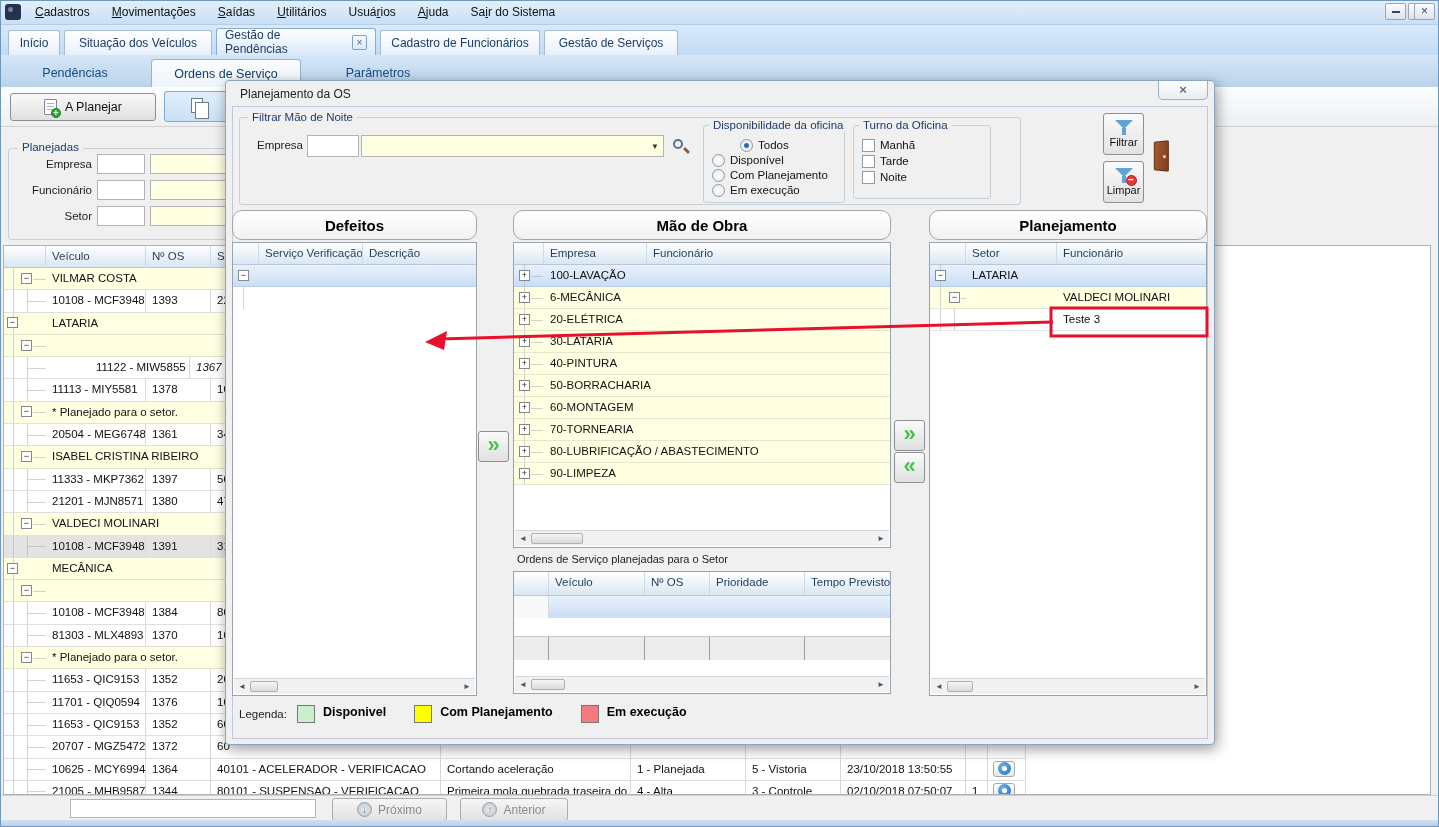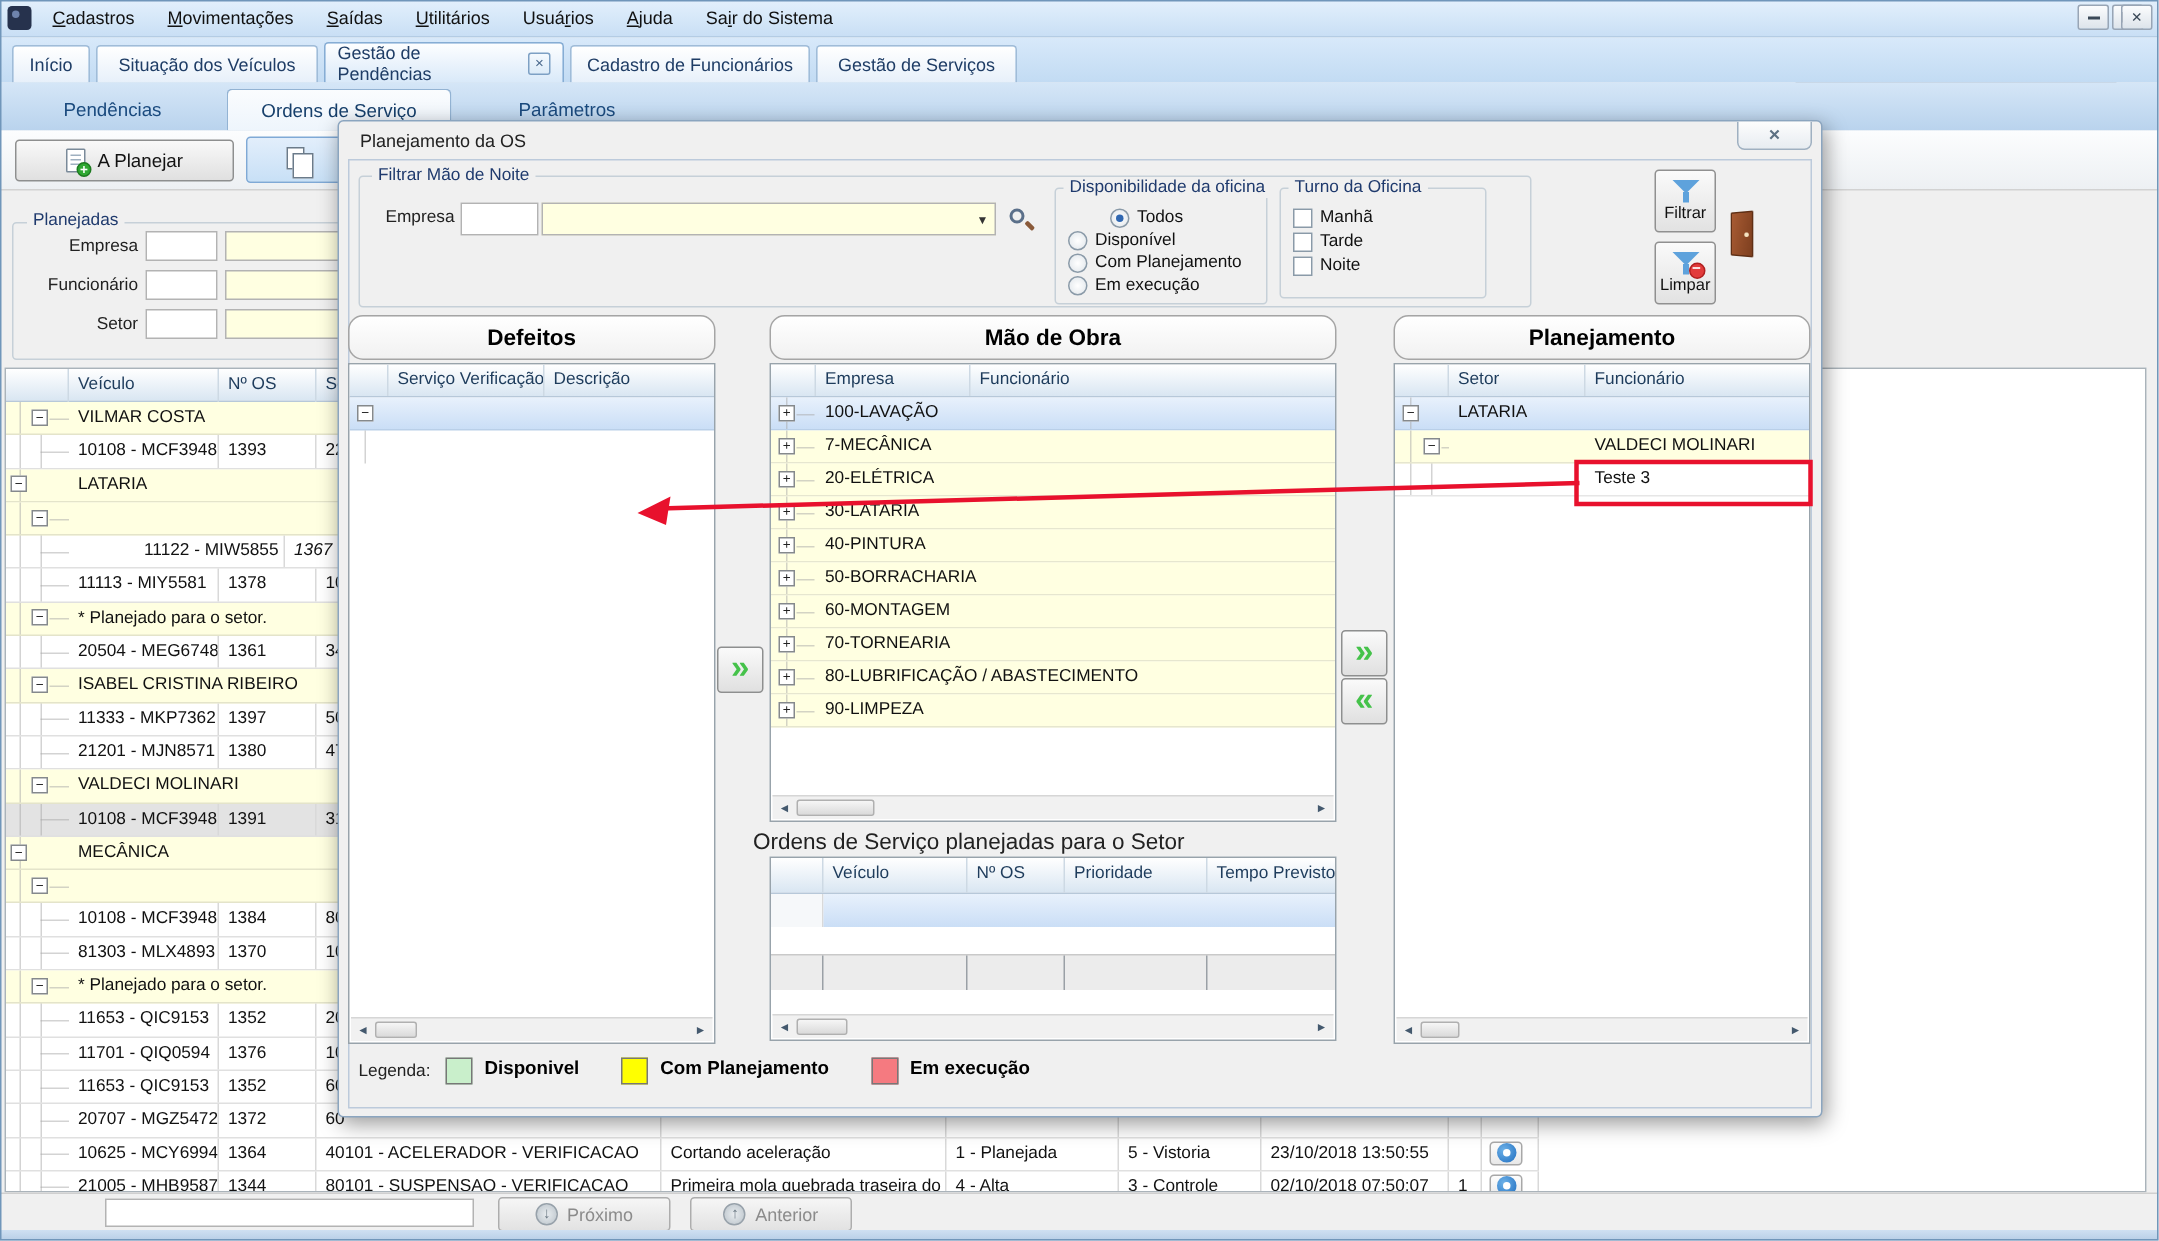--- a/index.html
+++ b/index.html
@@ -603,21 +603,21 @@
             <span class="hline" style="left: 17px; width: 12px;"></span>
           </div>
           <div class="c gc" style="flex: 1 1 0%;">100-LAVAÇÃO</div>
         </div>
         <div class="r yellow" style="height: 22px; border-bottom: 1px solid rgb(230, 230, 207);">
           <div style="width: 30px; position: relative; flex: 0 0 auto;">
             <span class="vline" style="left: 10px;"></span>
             <span class="node" style="left: 5px;">+</span>
             <span class="hline" style="left: 17px; width: 12px;"></span>
           </div>
-          <div class="c gc" style="flex: 1 1 0%;">7-MECÂNICA</div>
+          <div class="c gc" style="flex: 1 1 0%;">6-MECÂNICA</div>
         </div>
         <div class="r yellow" style="height: 22px; border-bottom: 1px solid rgb(230, 230, 207);">
           <div style="width: 30px; position: relative; flex: 0 0 auto;">
             <span class="vline" style="left: 10px;"></span>
             <span class="node" style="left: 5px;">+</span>
             <span class="hline" style="left: 17px; width: 12px;"></span>
           </div>
           <div class="c gc" style="flex: 1 1 0%;">20-ELÉTRICA</div>
         </div>
         <div class="r yellow" style="height: 22px; border-bottom: 1px solid rgb(230, 230, 207);">
@@ -677,21 +677,21 @@
           <div class="c gc" style="flex: 1 1 0%;">90-LIMPEZA</div>
         </div>
       </div>
     <div class="hscroll">
       <span class="sarr" style="left:4px">◄</span>
       <span class="sthumb" style="left:16px;width:52px"></span>
       <span class="sarr" style="right:4px">►</span>
     </div>
   </div>
 
-  <div class="fld-lbl" style="left:276px;top:472px;text-align:center;font-size:15px;color:#222">Ordens de Serviço planejadas para o Setor</div>
+  <div class="fld-lbl" style="left:291px;top:472px;text-align:center;font-size:11px;color:#222">Ordens de Serviço planejadas para o Setor</div>
   <div class="grid" style="left:287px;top:490px;width:378px;height:123px">
     <div id="ord-head" class="ghead" style="height:24px">
         <div class="hc" style="width: 35px; height: 100%;"></div>
         <div class="hc" style="width: 96px; height: 100%;">Veículo</div>
         <div class="hc" style="width: 65px; height: 100%;">Nº OS</div>
         <div class="hc" style="width: 95px; height: 100%;">Prioridade</div>
         <div class="hc" style="width: 85px; height: 100%; border-right: none;">Tempo Previsto</div>
       </div>
     <div class="r" style="height:22px">
       <div style="width:35px;flex:none;background:#f6f8fa;border-right:1px solid #d9d9d9"></div>

